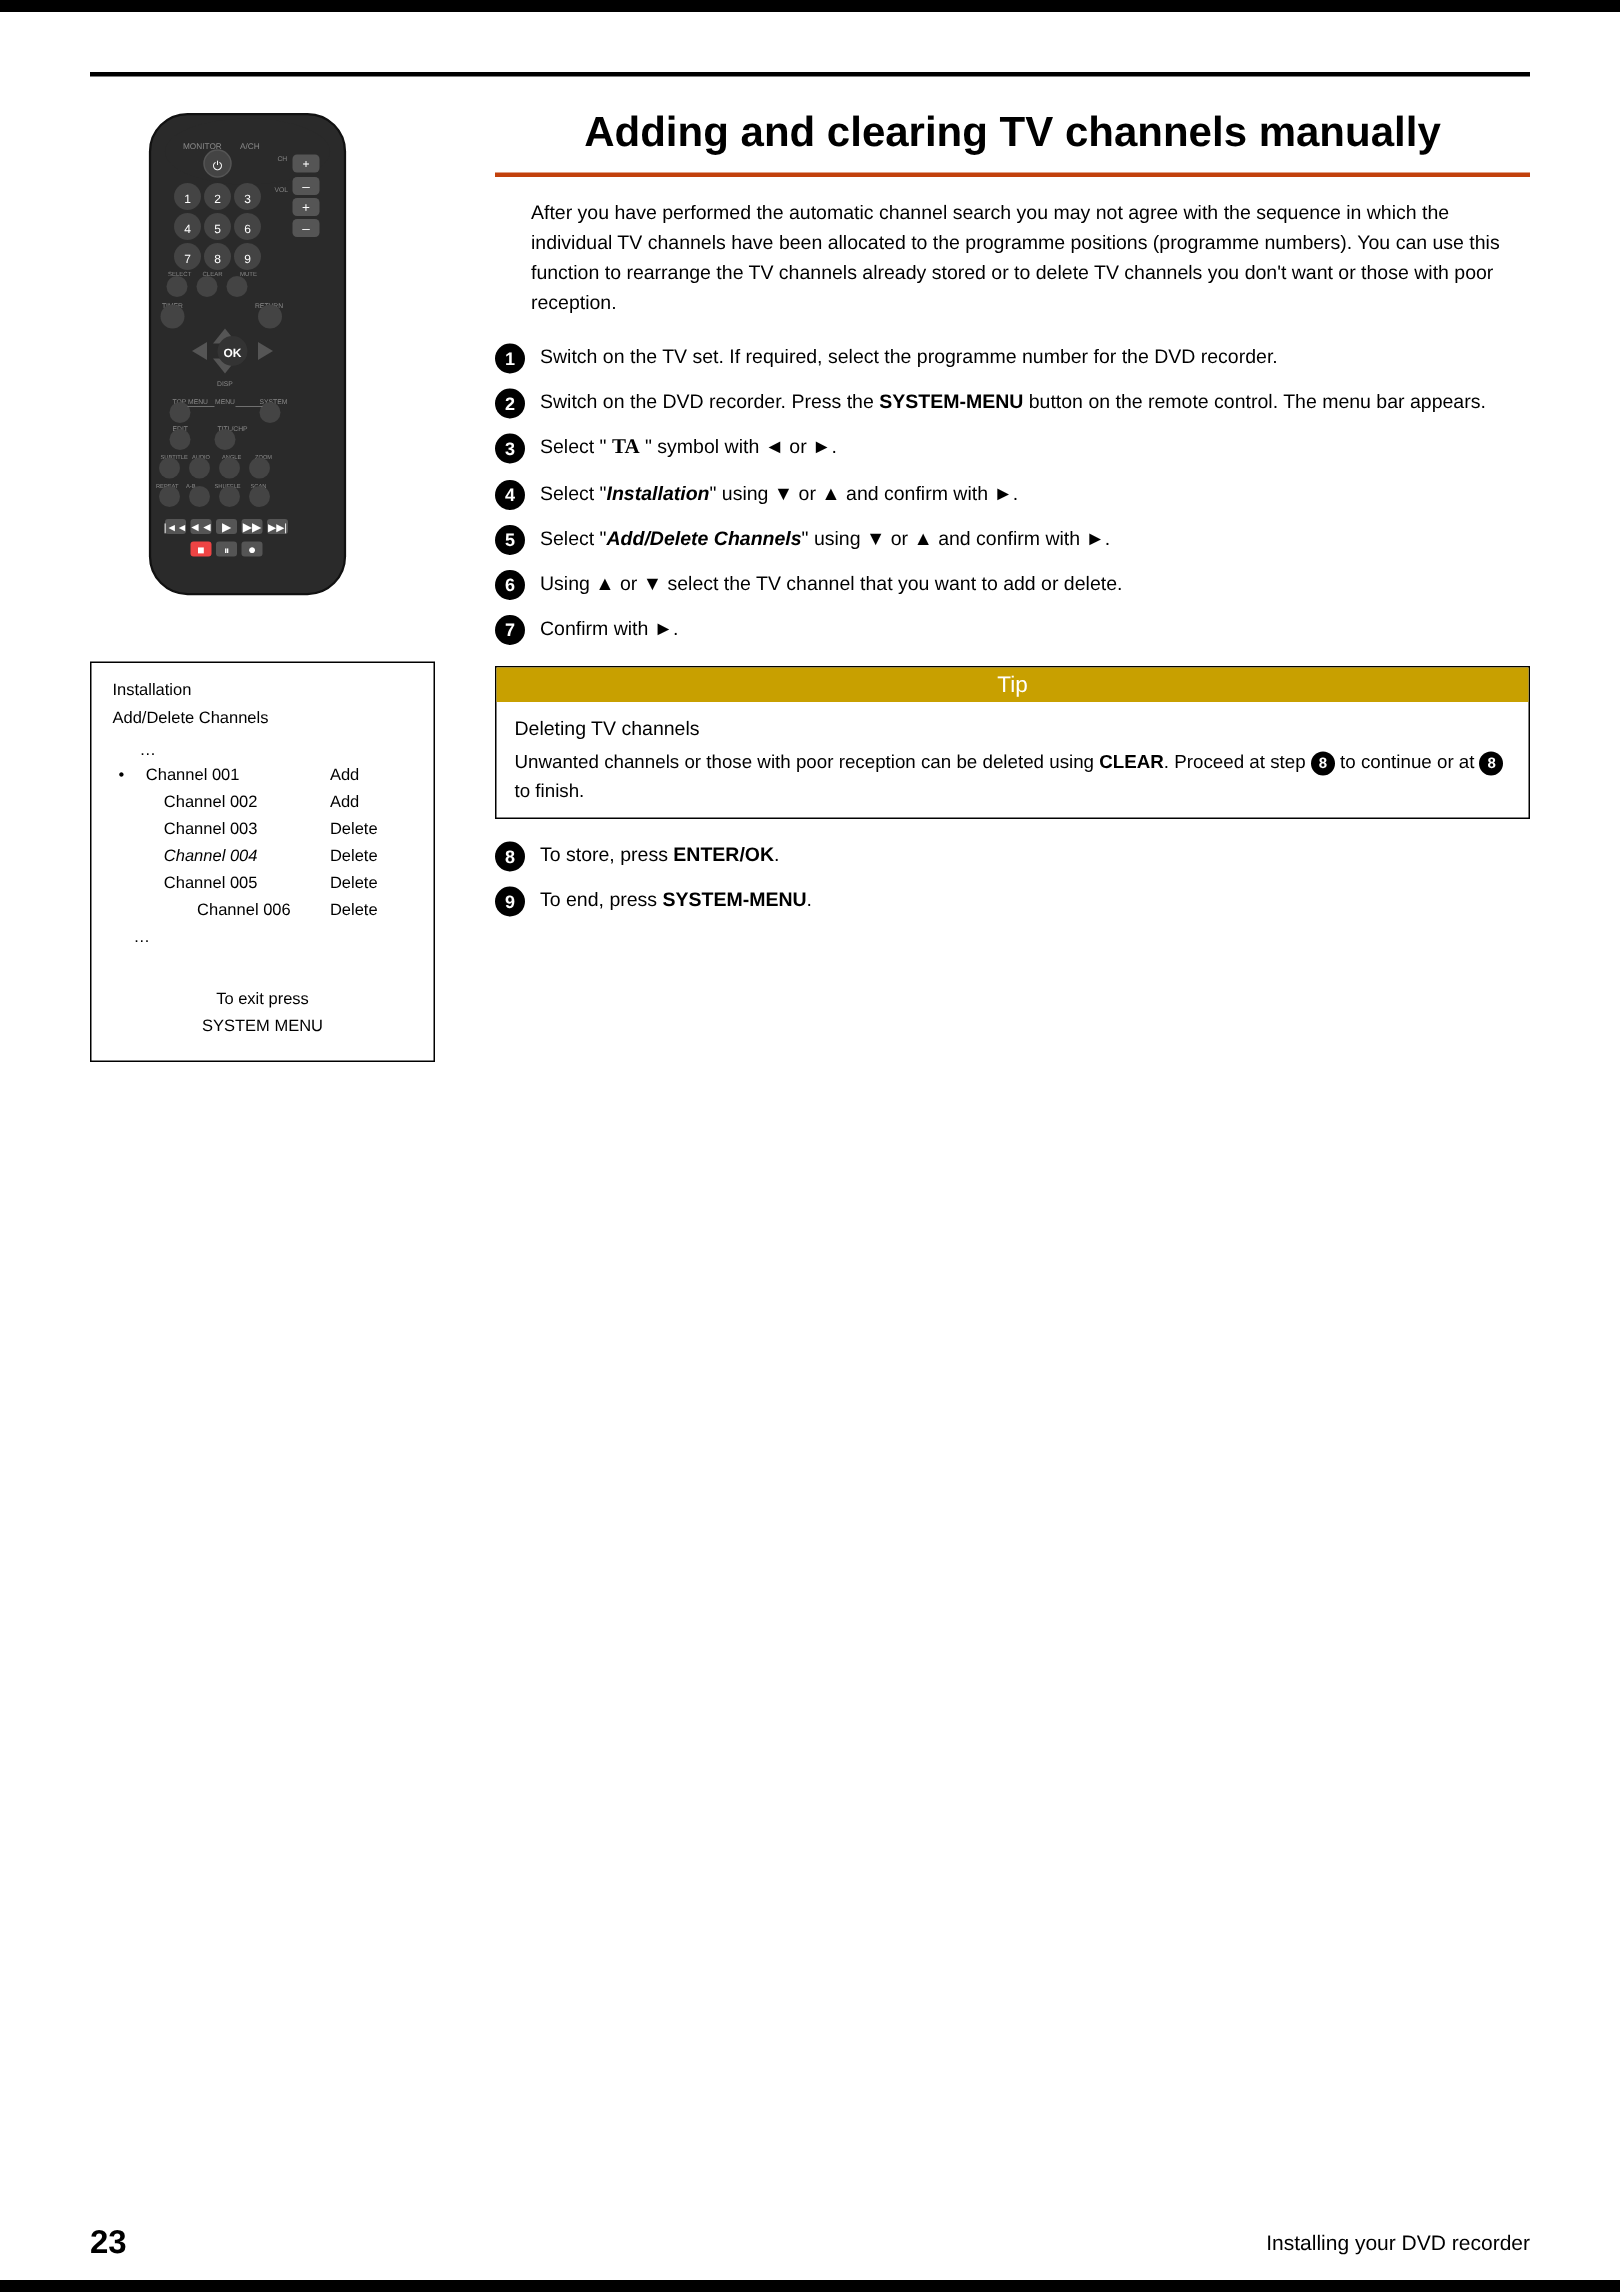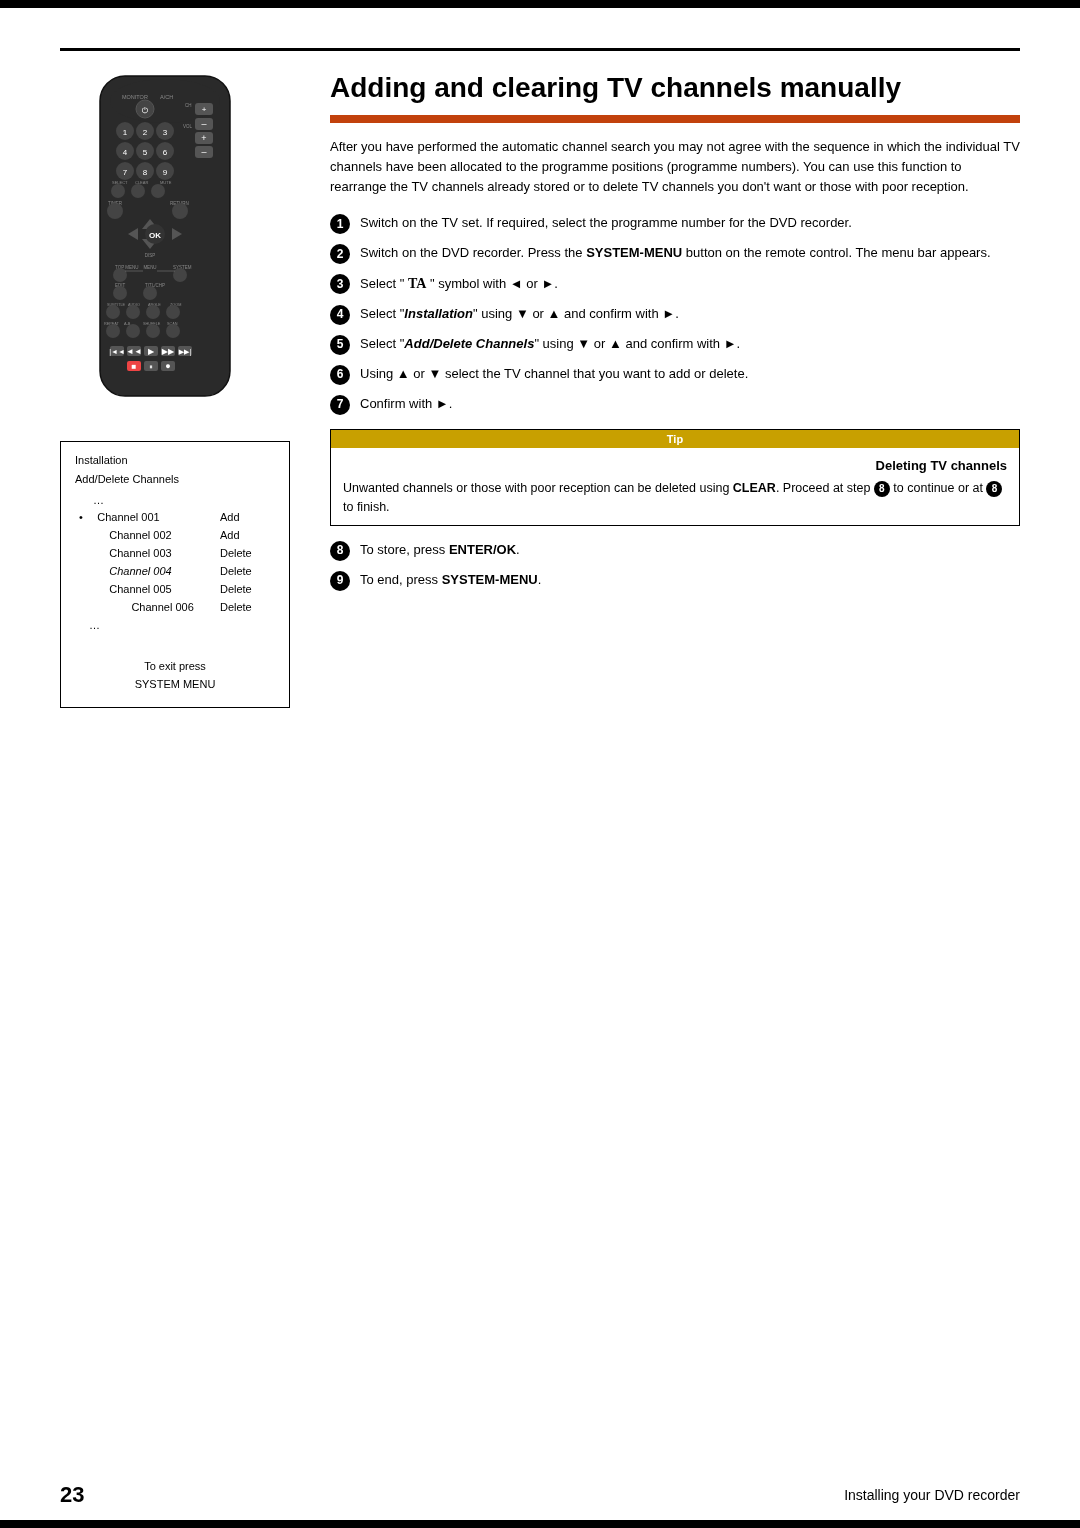--- a/index.html
+++ b/index.html
@@ -102,28 +102,30 @@
     
     .right-col {
       flex: 1;
     }
 
     .page-heading {
       font-size: 28px;
       font-weight: bold;
       line-height: 1.2;
       margin-bottom: 14px;
-      border-bottom: 8px solid #c2410c;
+      border-bottom: 3px solid #c2410c;
       padding-bottom: 10px;
+      text-align: center;
     }
 
     .intro-text {
       font-size: 13px;
       line-height: 1.55;
       margin-bottom: 16px;
+      margin-left: 24px;
     }
 
     .steps {
       list-style: none;
       padding: 0;
     }
 
     .step-item {
       display: flex;
       align-items: flex-start;
@@ -154,36 +156,35 @@
 
     .tip-box {
       border: 1.5px solid #000;
       margin: 14px 0;
     }
 
     .tip-header {
       background: #c8a000;
       color: #fff;
       text-align: center;
-      font-size: 11px;
-      font-weight: bold;
+      font-size: 15px;
+      font-weight: normal;
       padding: 3px 0;
     }
 
     .tip-content {
       padding: 8px 12px;
       font-size: 12.5px;
       line-height: 1.5;
     }
 
     .tip-content .tip-title {
-      font-weight: bold;
+      font-weight: normal;
       font-size: 13px;
       margin-bottom: 4px;
-      text-align: right;
     }
 
     
     .page-footer {
       position: absolute;
       bottom: 20px;
       left: 60px;
       right: 60px;
       display: flex;
       justify-content: space-between;

